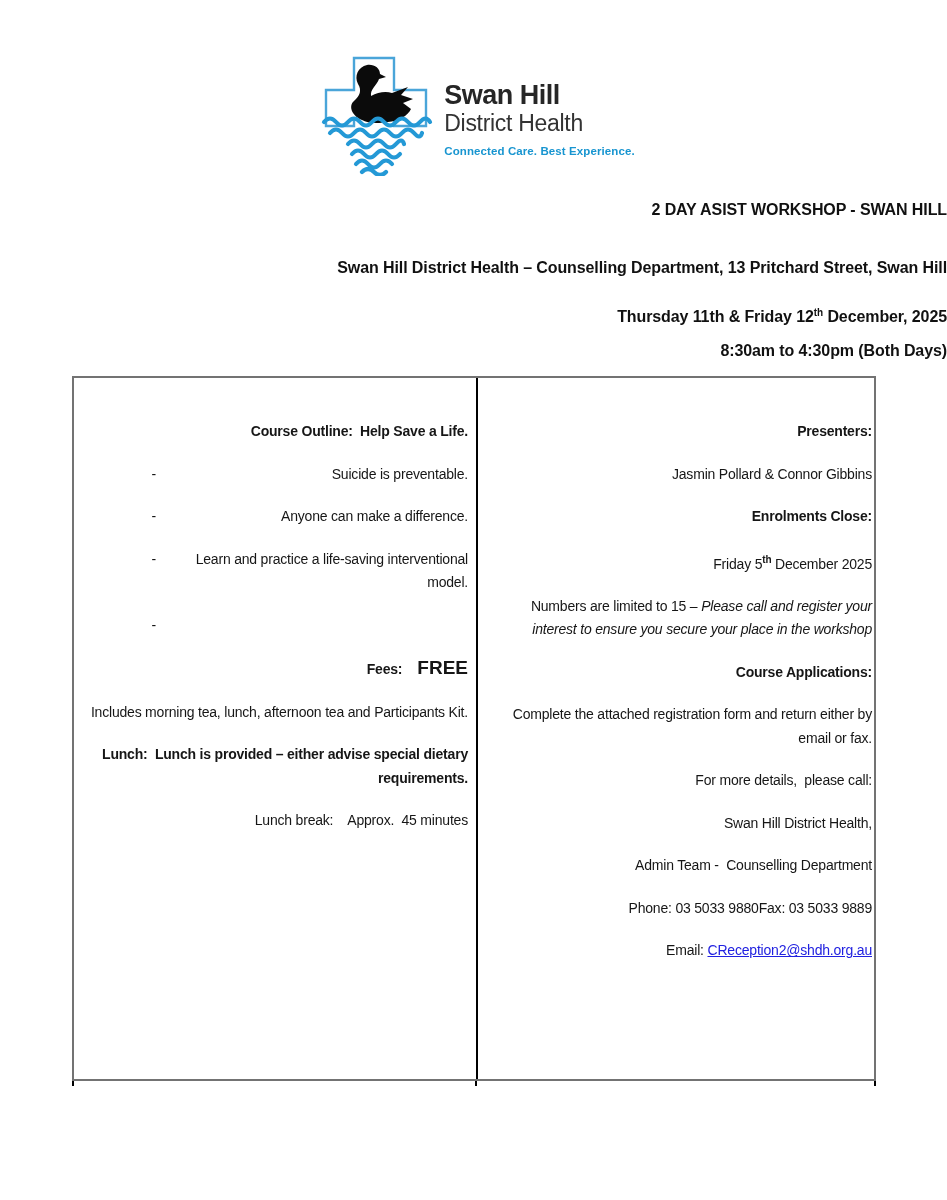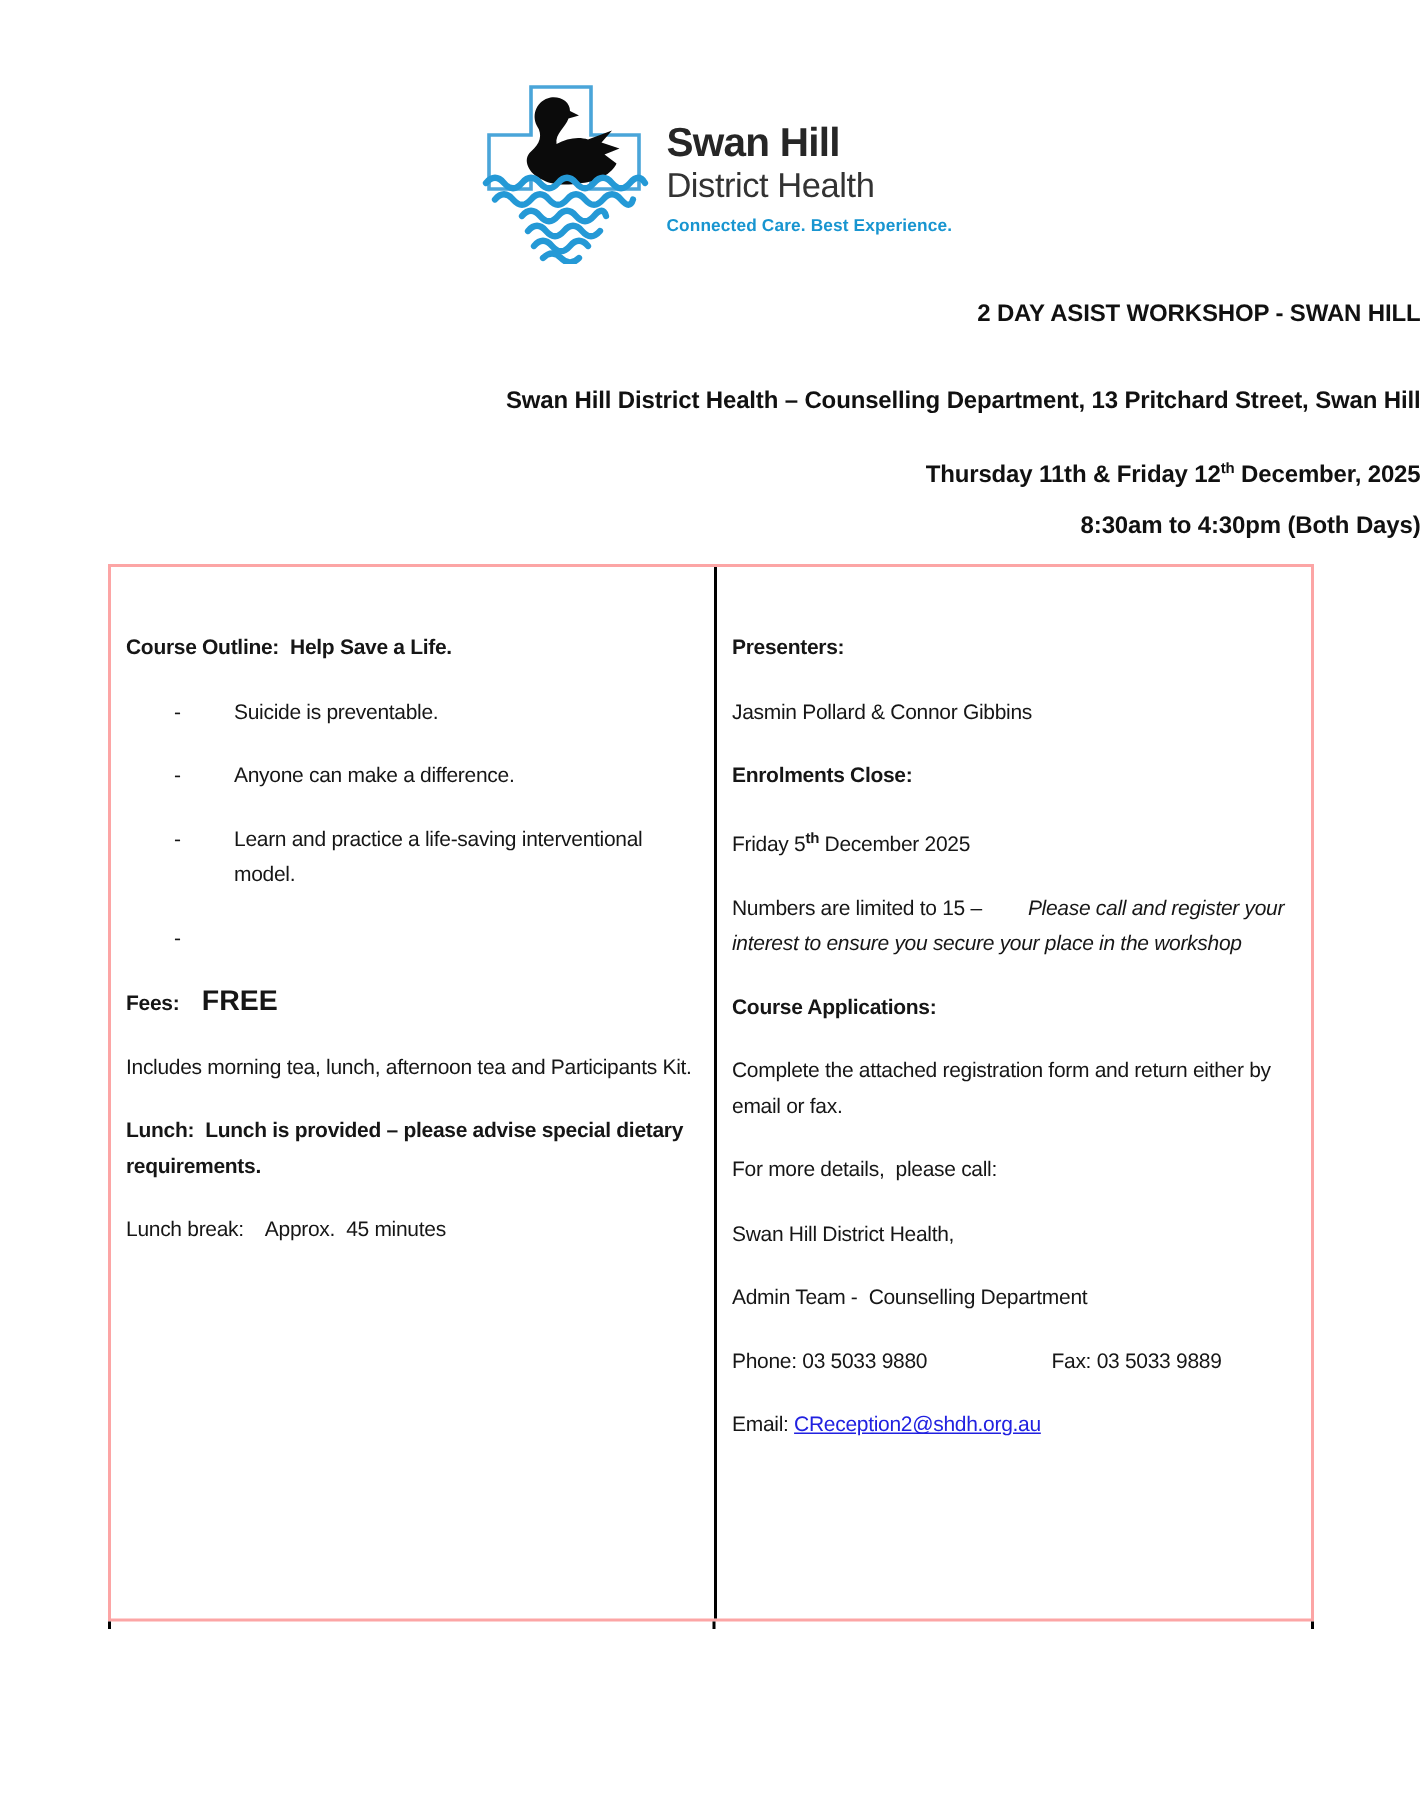--- a/index.html
+++ b/index.html
@@ -37,32 +37,33 @@
   .h-title { margin-top: 25px; }
   .h-venue { margin-top: 40px; }
   .h-date  { margin-top: 30px; }
   .h-time  { margin-top: 16px; }
   sup { font-size: 10px; font-weight: 700; }
 
   
   .doc-table {
     margin: 16px 0 0 72px;
     width: 804px; height: 705px;
-    border: 2px solid #fca5a5;
+    border: 2px solid #737373;
     display: flex;
+    text-align: right;
   }
   .cell {
     font-size: 14px; line-height: 23.5px; letter-spacing: -0.2px;
     color: #161616;
   }
   .cell p { margin: 0 0 19px 0; white-space: pre-wrap; }
   .cell-left  { width: 404px; border-right: 2px solid #000000; padding: 42px 8px 0 10px; }
   .cell-right { flex: 1; padding: 42px 2px 0 10px; }
   .bold { font-weight: 700; }
-  .italic { font-style: italic; margin-left: 27px; }
+  .italic { font-style: italic; }
 
   .bullet { display: flex; margin: 0 0 19px 0; }
   .bullet-dash { flex: 0 0 40px; margin-left: 32px; }
   .bullet-text { flex: 1; white-space: pre-wrap; }
 
   .fees-line { margin: 5px 0 19px 0; }
   .fees-value { font-size: 19px; margin-left: 15px; letter-spacing: 0; }
   .lunch-break-line { margin-top: 60px; }
   .apps-label { margin-top: 40px; }
 
@@ -126,21 +127,21 @@
       <span class="bullet-text">Learn and practice a life-saving interventional model.</span>
     </div>
     <div class="bullet">
       <span class="bullet-dash">-</span>
     </div>
 
     <p class="fees-line"><span class="bold">Fees:</span><span class="bold fees-value">FREE</span></p>
 
     <p>Includes morning tea, lunch, afternoon tea and Participants Kit.</p>
 
-    <p class="bold">Lunch:  Lunch is provided – please advise special dietary requirements.</p>
+    <p class="bold">Lunch:  Lunch is provided – either advise special dietary requirements.</p>
 
     <p class="lunch-break-line">Lunch break:    Approx.  45 minutes</p>
   </div>
 
   <div class="cell cell-right">
     <p class="bold">Presenters:</p>
     <p>Jasmin Pollard &amp; Connor Gibbins</p>
 
     <p class="bold">Enrolments Close:</p>
     <p><span>Friday 5</span><sup>th</sup><span> December 2025</span></p>

